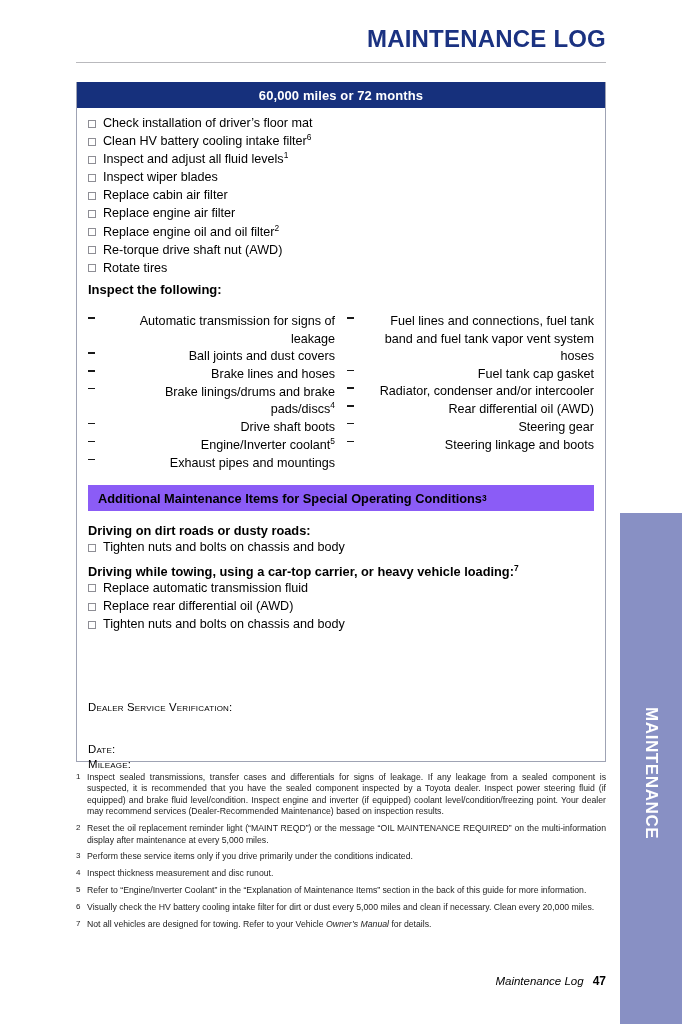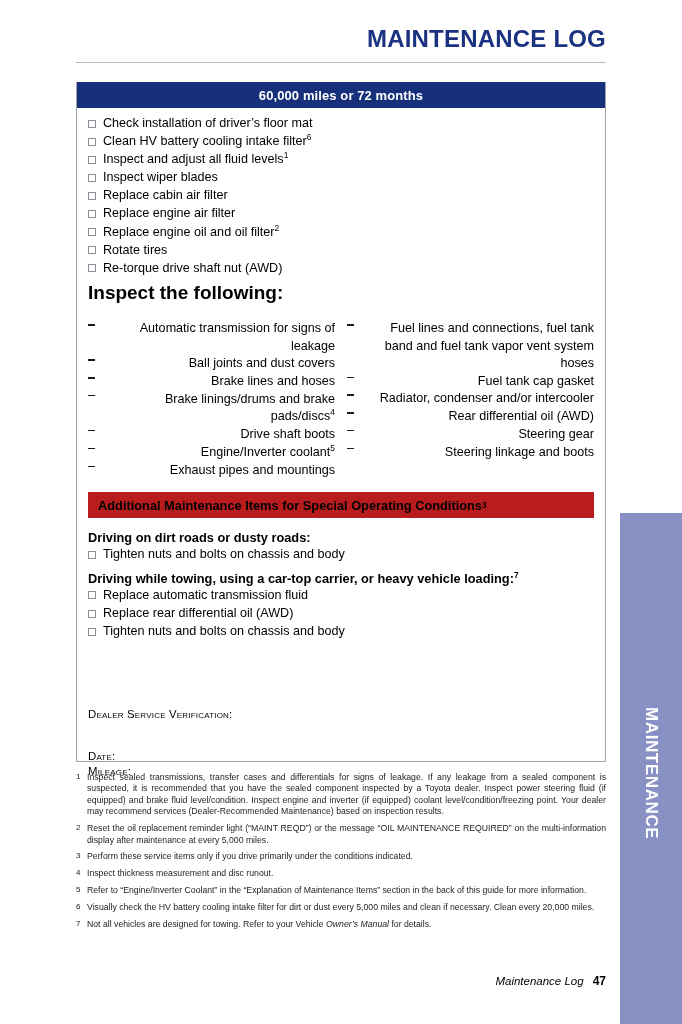--- a/index.html
+++ b/index.html
@@ -92,21 +92,21 @@
   .chk-label { flex: 1; }
 
   sup {
     font-size: 8.4px;
     vertical-align: super;
     line-height: 0;
   }
 
   
   .sub-head {
-    font-size: 19px;
+    font-size: 13px;
     font-weight: bold;
     margin: 5px 0 2px 0;
   }
   .inspect-cols {
     display: flex;
     gap: 12px;
     margin-top: 16px;
     text-align: right;
   }
   .inspect-col { width: 50%; }
@@ -129,21 +129,21 @@
     display: block;
     width: 7px;
     height: 1.4px;
     background: #1a1a1a;
   }
   .insp-label { flex: 1; }
 
   
   .gray-band {
     margin: 13px 0 0 0;
-    background: #b91c1c;
+    background: #8b5cf6;
     height: 26px;
     display: flex;
     align-items: center;
     padding-left: 10px;
     font-size: 12.8px;
     font-weight: bold;
   }
 
   .cond-head {
     font-size: 12.8px;
@@ -275,25 +275,25 @@
         <div class="chk-row">
           <span class="chk-box"></span>
           <span class="chk-label">Replace engine air filter</span>
         </div>
         <div class="chk-row">
           <span class="chk-box"></span>
           <span class="chk-label">Replace engine oil and oil filter<sup>2</sup></span>
         </div>
         <div class="chk-row">
           <span class="chk-box"></span>
+          <span class="chk-label">Re-torque drive shaft nut (AWD)</span>
+        </div>
+        <div class="chk-row">
+          <span class="chk-box"></span>
           <span class="chk-label">Rotate tires</span>
-        </div>
-        <div class="chk-row">
-          <span class="chk-box"></span>
-          <span class="chk-label">Re-torque drive shaft nut (AWD)</span>
         </div>
       </div>
 
     <div class="sub-head">Inspect the following:</div>
     <div class="inspect-cols">
       <div class="inspect-col" id="inspect-left">
           <div class="insp-row">
             <span class="insp-dash"></span>
             <span class="insp-label">Automatic transmission for signs of leakage</span>
           </div>

